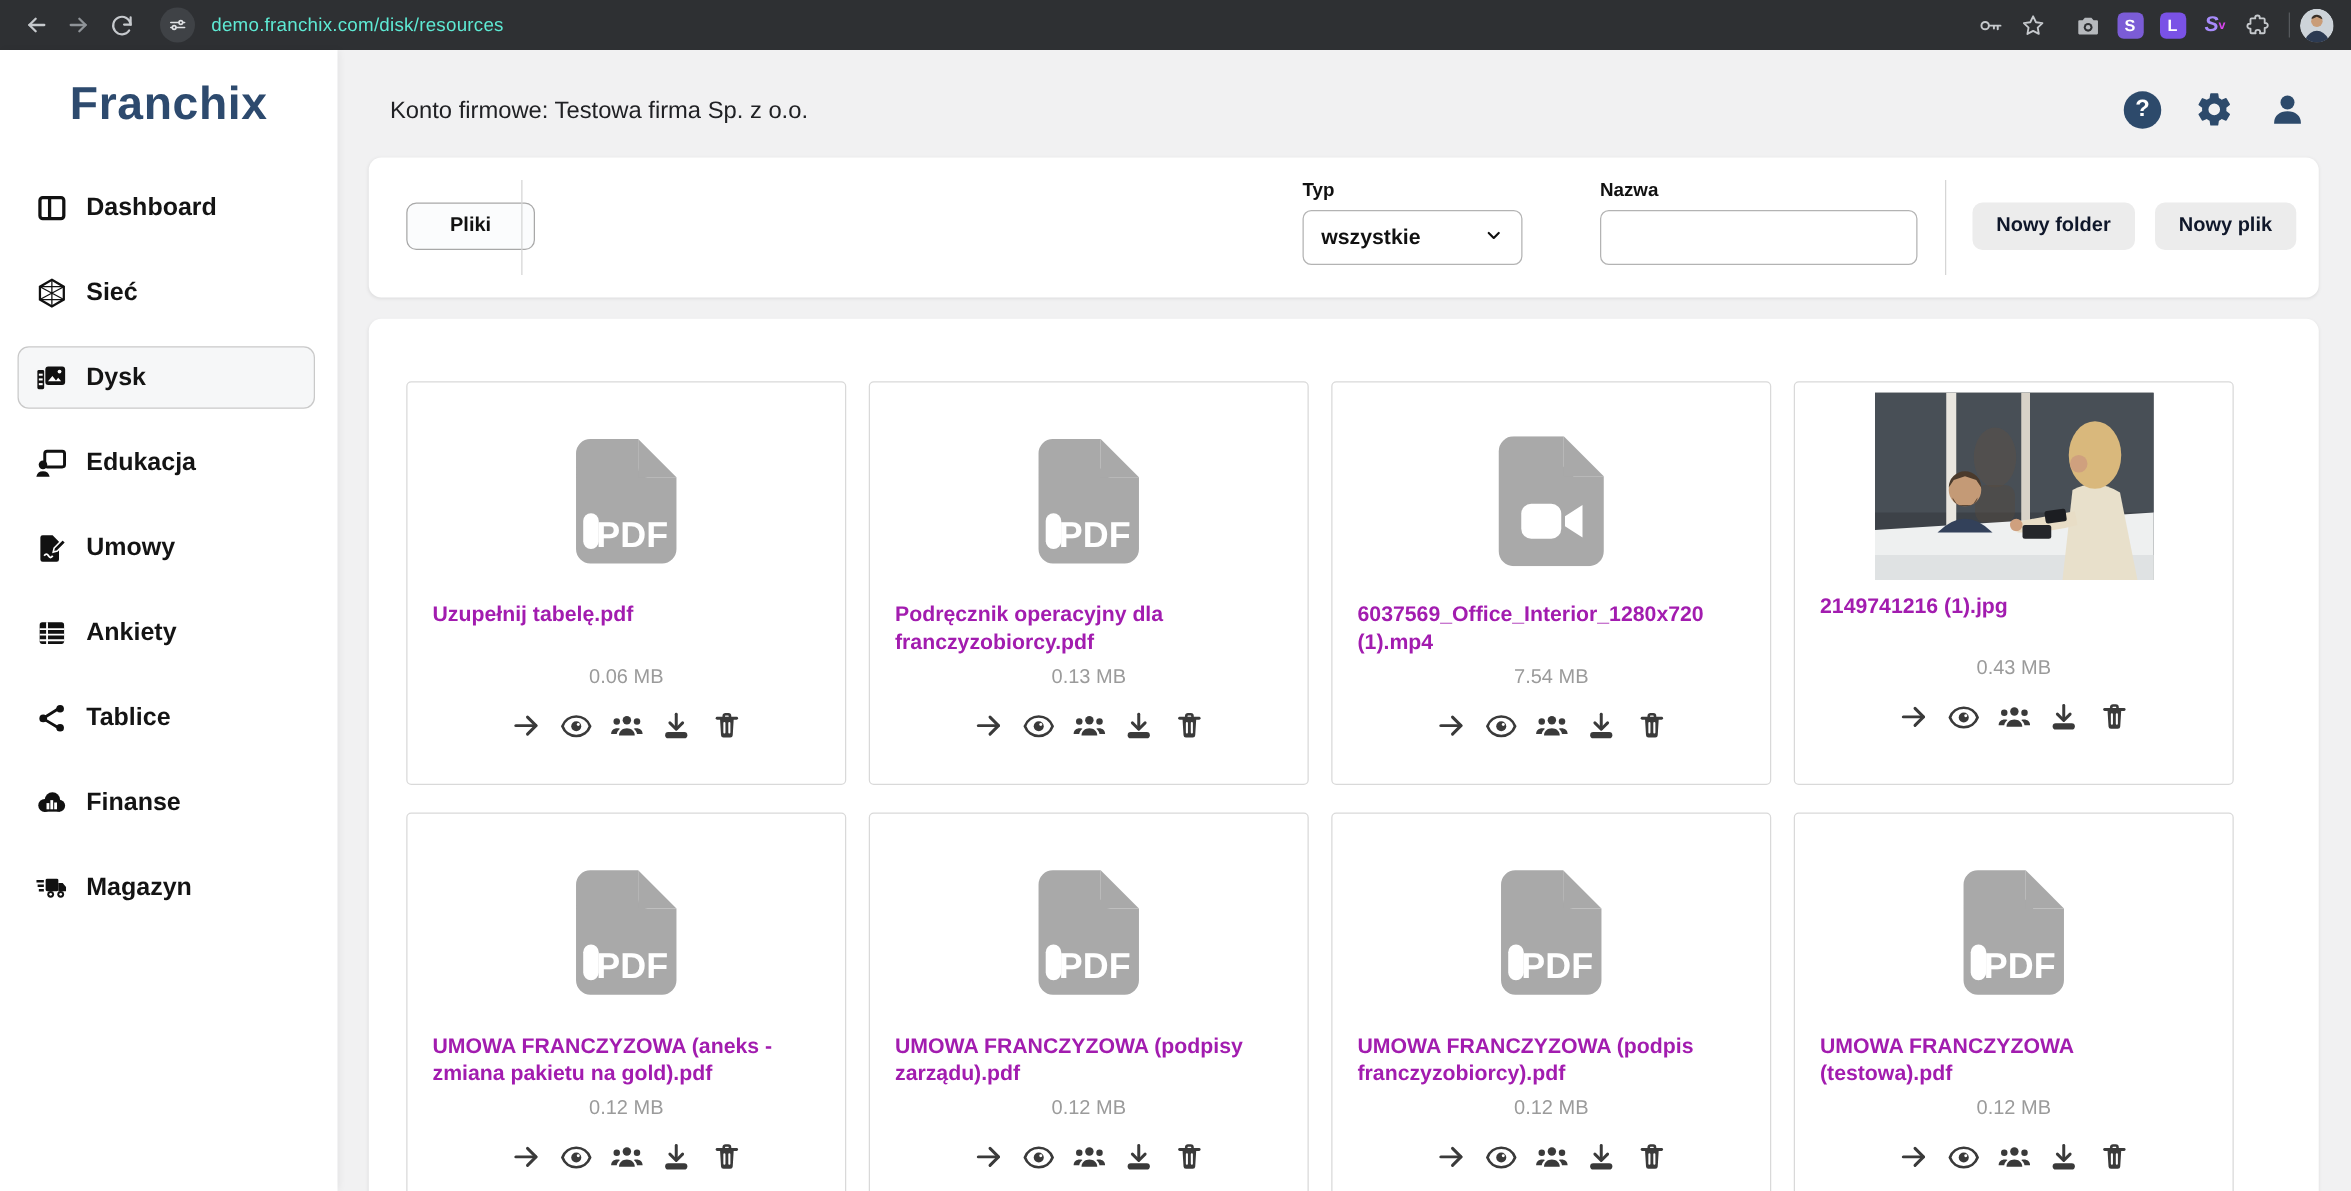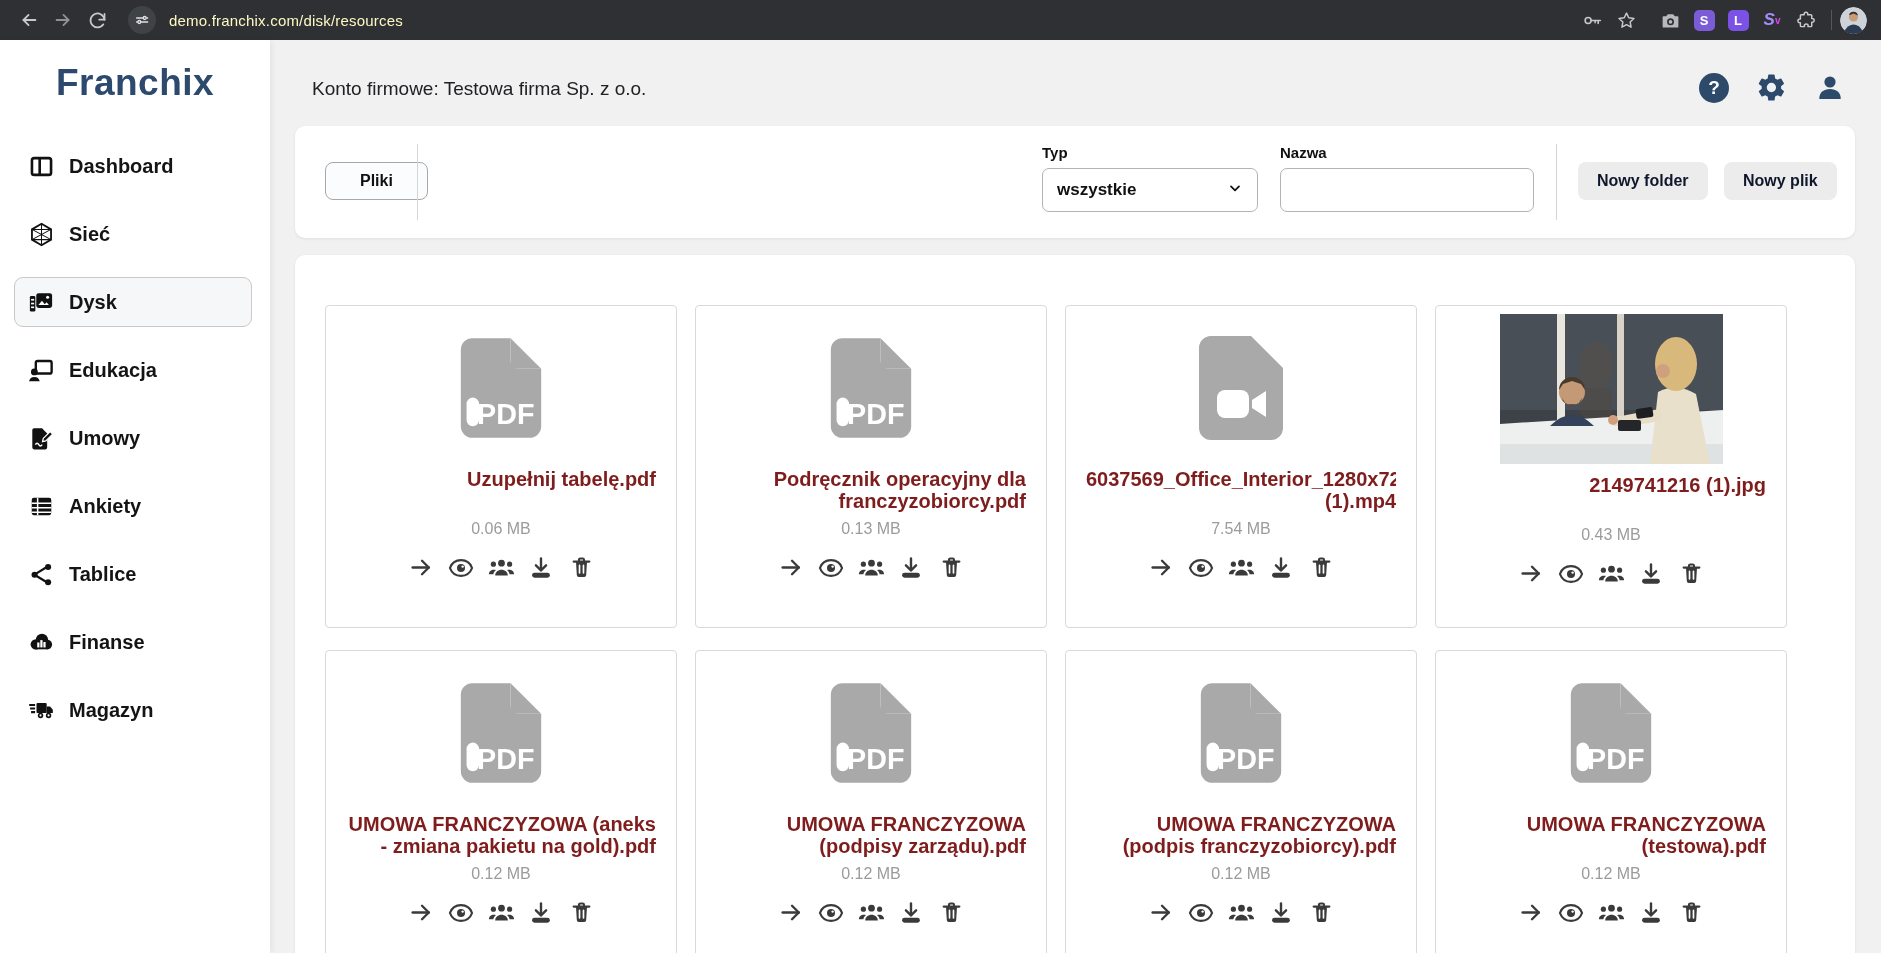--- a/index.html
+++ b/index.html
@@ -7,21 +7,21 @@
   #screen{position:relative;width:1881px;height:953px;overflow:hidden;background:#f1f1f2;
     font-family:"Liberation Sans",sans-serif;color:#1b1b1b;}
 
   
   #topbar{position:absolute;left:0;top:0;width:100%;height:40px;background:#2e3033;
     display:flex;align-items:center;}
   .tb-btn{width:34px;height:34px;border-radius:50%;display:flex;align-items:center;
     justify-content:center;flex:none;cursor:pointer;}
   .url-chip{width:28px;height:28px;border-radius:50%;background:#3f4246;display:flex;
     align-items:center;justify-content:center;flex:none;cursor:pointer;}
-  .url-text{margin-left:13px;font-size:15px;color:#fef9c3;letter-spacing:.2px;cursor:text;}
+  .url-text{margin-left:13px;font-size:15px;color:#5eead4;letter-spacing:.2px;cursor:text;}
   .tb-spacer{flex:1;}
   .ext-badge{width:21px;height:21px;border-radius:5px;display:flex;align-items:center;
     justify-content:center;font-weight:800;font-size:13px;color:#fff;cursor:pointer;}
   .badge-s{background:#7b5cd6;}
   .badge-l{background:#7a52e6;}
   .badge-sv{background:transparent;color:#a78bfa;font-size:17px;font-style:italic;}
   .badge-sv i{font-style:normal;font-size:10px;color:#d946ef;}
   .tb-sep{width:1px;height:20px;background:#55585c;margin:0 8px;}
   .avatar{width:27px;height:27px;border-radius:50%;overflow:hidden;flex:none;cursor:pointer;
     margin-right:14px;}
@@ -47,41 +47,41 @@
   .hdr-ic{width:31px;height:31px;display:flex;align-items:center;justify-content:center;cursor:pointer;}
 
   
   #filter-card{position:absolute;left:295px;top:126px;width:1560px;height:112px;background:#fff;
     border-radius:10px;box-shadow:0 1px 3px rgba(0,0,0,.08);}
   .pliki-btn{position:absolute;left:30px;top:36px;height:38px;padding:0 34px;
     border:1px solid #a8a8a8;border-radius:8px;background:#fbfcfd;font-weight:700;font-size:16px;
     font-family:inherit;cursor:pointer;color:#111;}
   .vdiv{position:absolute;top:18px;height:76px;width:1px;background:#d5d5d5;}
   .field-label{position:absolute;top:18px;font-size:15px;font-weight:700;color:#111;}
-  .select{position:absolute;top:42px;width:216px;height:44px;border:1px solid #b3b3b3;
+  .select{position:absolute;top:42px;width:176px;height:44px;border:1px solid #b3b3b3;
     border-radius:7px;background:#fff;display:flex;align-items:center;padding:0 14px;
     font-size:17px;font-weight:600;color:#111;cursor:pointer;}
   .select .chev{margin-left:auto;}
   .text-input{position:absolute;top:42px;width:254px;height:44px;border:1px solid #b3b3b3;
     border-radius:7px;background:#fff;padding:0 12px;font-size:17px;font-family:inherit;outline:none;}
   .gray-btn{position:absolute;top:36px;height:38px;border:none;border-radius:8px;background:#ececec;
     font-weight:700;font-size:16px;font-family:inherit;padding:0 19px;cursor:pointer;color:#0f172a;}
 
   
   #content-card{position:absolute;left:295px;top:255px;width:1560px;height:780px;background:#fff;
     border-radius:10px;box-shadow:0 1px 3px rgba(0,0,0,.08);}
   #file-grid{display:grid;grid-template-columns:repeat(4,352px);column-gap:18px;row-gap:22px;
     padding:50px 0 0 30px;}
   .file-card{height:323px;border:1px solid #d9d9d9;border-radius:4px;background:#fff;
-    display:flex;flex-direction:column;align-items:center;padding:29px 20px 14px;cursor:pointer;}
+    display:flex;flex-direction:column;align-items:center;padding:42px 20px 14px;cursor:pointer;}
   .file-card.image{padding-top:8px;}
   .file-preview{height:105px;display:flex;align-items:center;justify-content:center;}
   .file-card.image .file-preview{height:150px;}
-  .file-name{margin-top:28px;height:46px;overflow:hidden;font-size:20px;font-weight:700;
-    color:#7f1d1d;text-align:right;line-height:22px;width:100%;}
+  .file-name{margin-top:28px;height:46px;overflow:hidden;font-size:17px;font-weight:700;
+    color:#a21caf;text-align:left;line-height:22px;width:100%;}
   .file-card.image .file-name{margin-top:10px;}
   .file-size{margin-top:6px;font-size:16px;color:#9b9b9b;}
   .file-actions{margin-top:16px;display:flex;gap:13px;align-items:center;}
   .action-btn{width:27px;height:27px;border:none;background:none;padding:0;cursor:pointer;
     display:flex;align-items:center;justify-content:center;}
 </style>
 </head>
 <body>
 
 <div id="screen">

